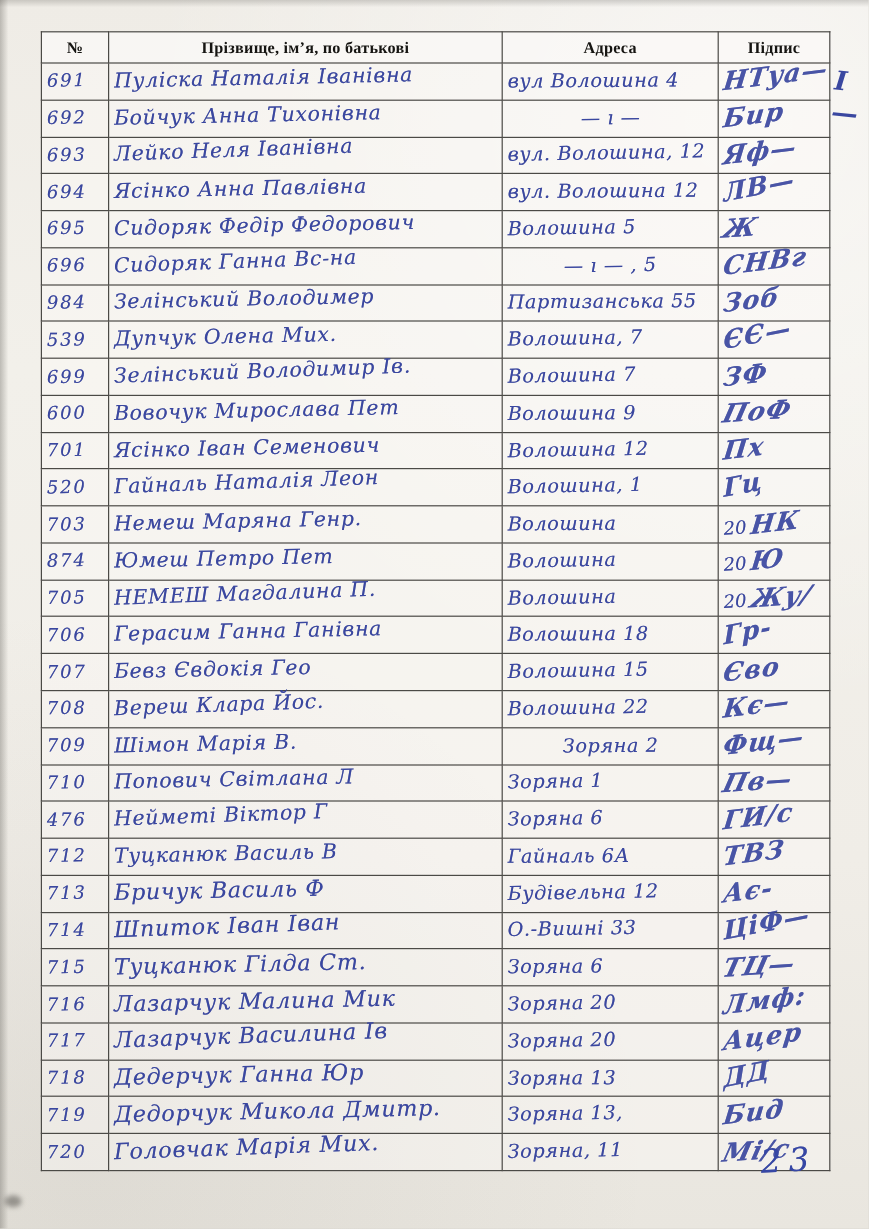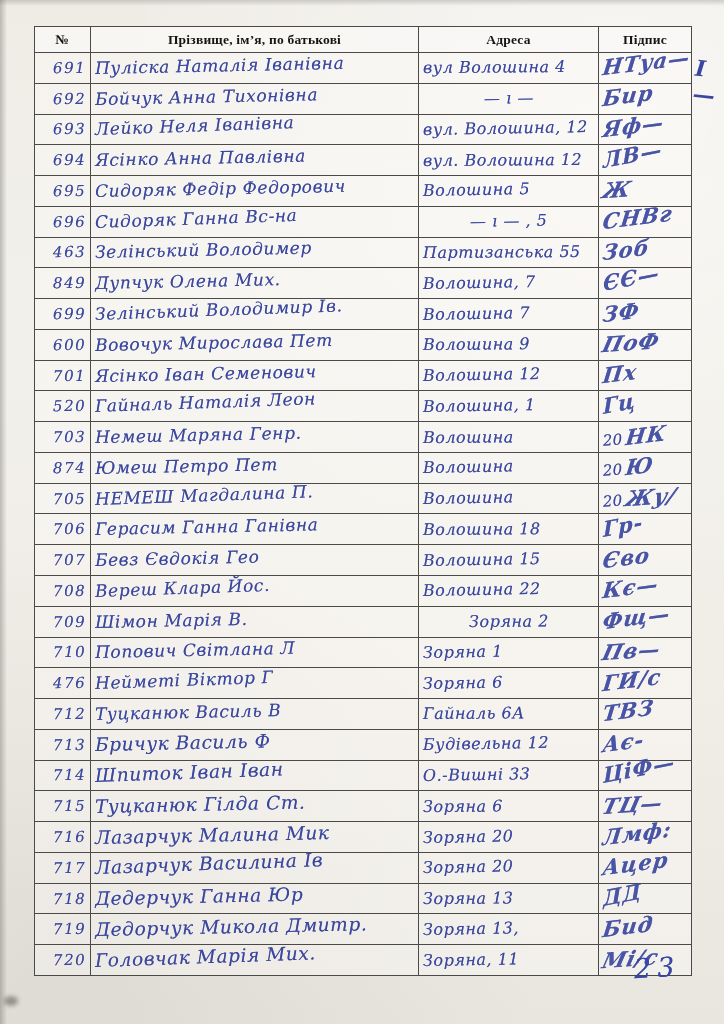--- a/index.html
+++ b/index.html
@@ -32,21 +32,21 @@
     height:25px;font-family:"Liberation Serif", serif;font-weight:bold;
     font-size:13.5px;color:#161512;text-align:center;letter-spacing:.2px;
     background:rgba(250,249,246,.6);
   }
   
   .hw{
     font-family:"DejaVu Serif", serif;font-style:italic;color:#3a47a0;
     text-shadow:0 0 .4px rgba(46,58,142,.55);
     white-space:nowrap;display:inline-block;
   }
-  td.num{text-align:right;}
+  td.num{text-align:left;}
   td.num .hw{font-size:15px;letter-spacing:1.5px;transform:rotate(-1deg);}
   td.name .hw{font-size:17px;letter-spacing:.6px;transform:rotate(-1.2deg);transform-origin:left center;}
   td.addr .hw{font-size:16px;letter-spacing:.5px;transform:rotate(-1deg);transform-origin:left center;}
   td.addr{margin-left:16px;}
   td.sig{position:relative;}
   td.sig .scrawl{
     font-size:21px;font-weight:bold;letter-spacing:1px;
     transform:rotate(-7deg) skewX(-14deg);transform-origin:left center;
     opacity:.92;
   }
@@ -181,36 +181,36 @@
     <td class="addr addr-center">
       <span class="hw">— ı — , 5</span>
     </td>
     <td class="sig">
       <span class="hw scrawl">СНВг</span>
     </td>
   </tr>
 
   <tr>
     <td class="num">
-      <span class="hw">463</span>
+      <span class="hw">984</span>
     </td>
     <td class="name">
       <span class="hw">Зелінський Володимер</span>
     </td>
     <td class="addr">
       <span class="hw">Партизанська 55</span>
     </td>
     <td class="sig">
       <span class="hw scrawl">Зоб</span>
     </td>
   </tr>
 
   <tr>
     <td class="num">
-      <span class="hw">849</span>
+      <span class="hw">539</span>
     </td>
     <td class="name">
       <span class="hw">Дупчук Олена Мих.</span>
     </td>
     <td class="addr">
       <span class="hw">Волошина, 7</span>
     </td>
     <td class="sig">
       <span class="hw scrawl">ЄЄ—</span>
     </td>

